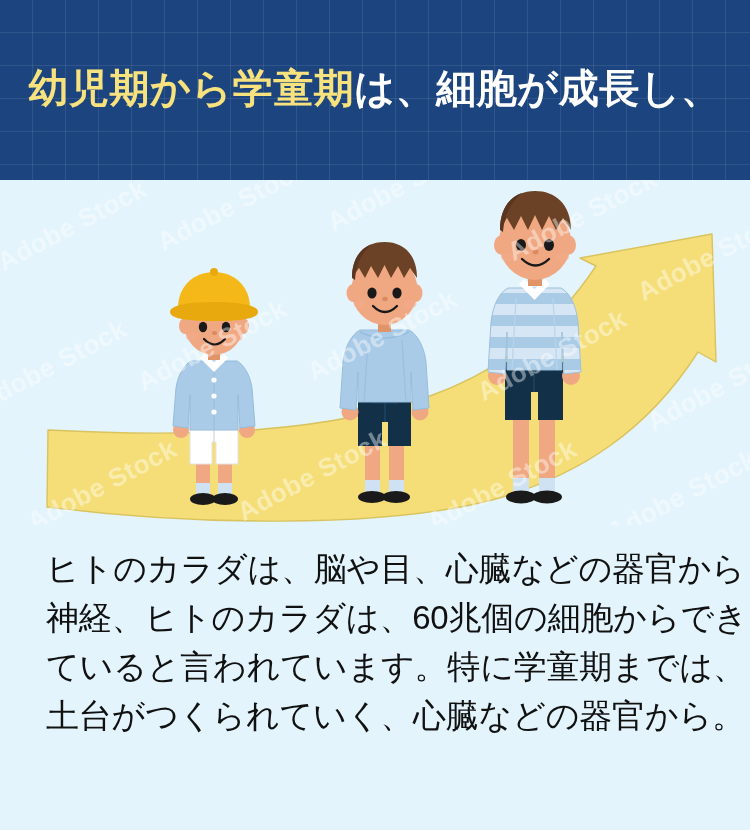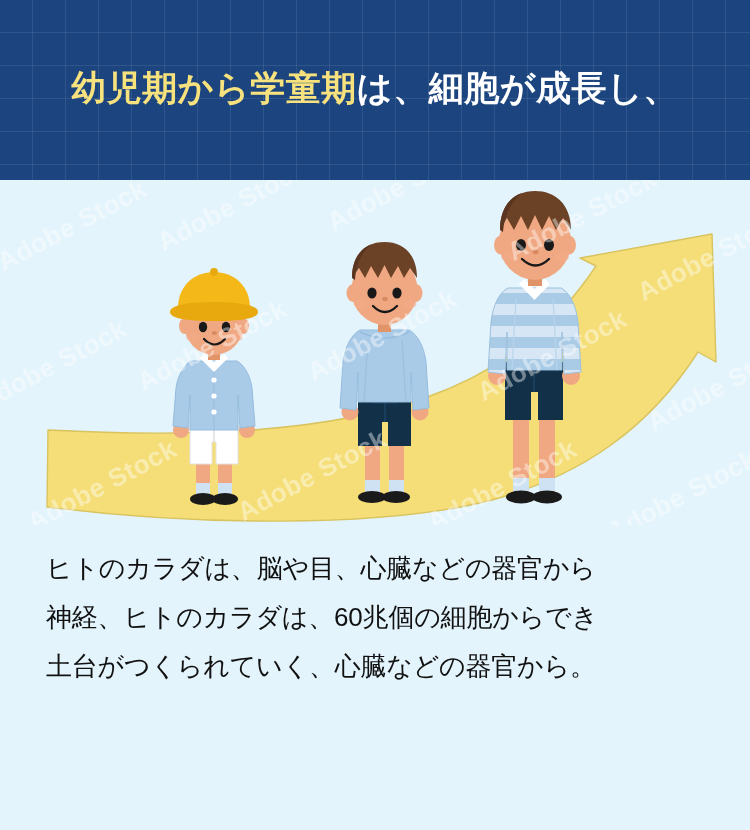--- a/index.html
+++ b/index.html
@@ -44,21 +44,21 @@
     width: 750px;
     height: 180px;
     display: flex;
     flex-direction: column;
     align-items: center;
     justify-content: center;
     gap: 4px;
   }
 
   .title-line {
-    font-size: 35px;
+    font-size: 40px;
     font-weight: bold;
     line-height: 1.26;
     letter-spacing: 0.5px;
     white-space: nowrap;
     color: #ffffff;
     text-align: center;
   }
   .title-line1 { margin-top: -4px; }
   .title-line2 { }
 
@@ -107,21 +107,21 @@
     background: #e3f4fc;
     padding: 0;
   }
   .body-lines {
     position: absolute;
     left: 46px;
     top: 16px;
     width: 668px;
   }
   .body-line {
-    font-size: 26px;
+    font-size: 33px;
     line-height: 49px;
     color: #111111;
     white-space: nowrap;
     letter-spacing: -0.2px;
   }
 </style>
 </head>
 <body>
 
 <div id="page">
@@ -290,17 +290,18 @@
       <div class="wm-text" style="left:230px; top:280px;">Adobe Stock</div>
       <div class="wm-text" style="left:420px; top:290px;">Adobe Stock</div>
       <div class="wm-text" style="left:600px; top:300px;">Adobe Stock</div>
     </div>
   </div>
 
   <div class="body-text">
     <div class="body-lines">
       <div class="body-line">ヒトのカラダは、脳や目、心臓などの器官から</div>
       <div class="body-line">神経、ヒトのカラダは、60兆個の細胞からでき</div>
+      <div class="body-line">ていると言われています。特に学童期までは、</div>
       <div class="body-line">土台がつくられていく、心臓などの器官から。</div>
     </div>
   </div>
 
 </div>
 
 </body></html>

